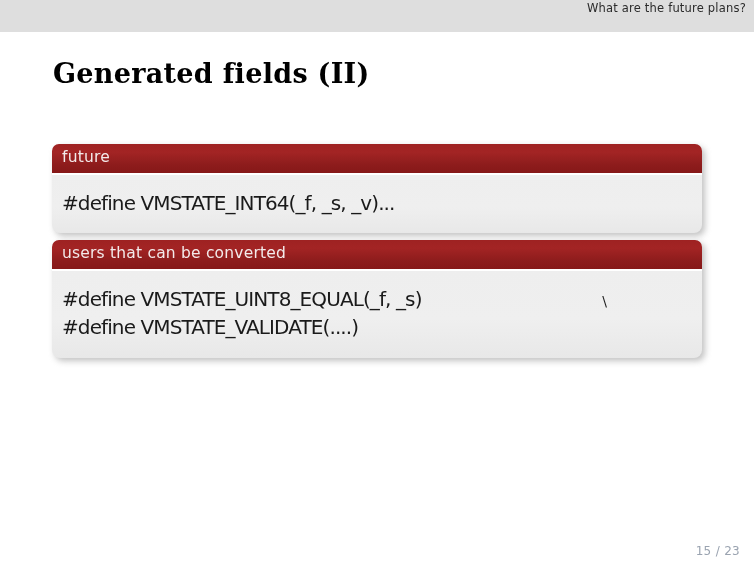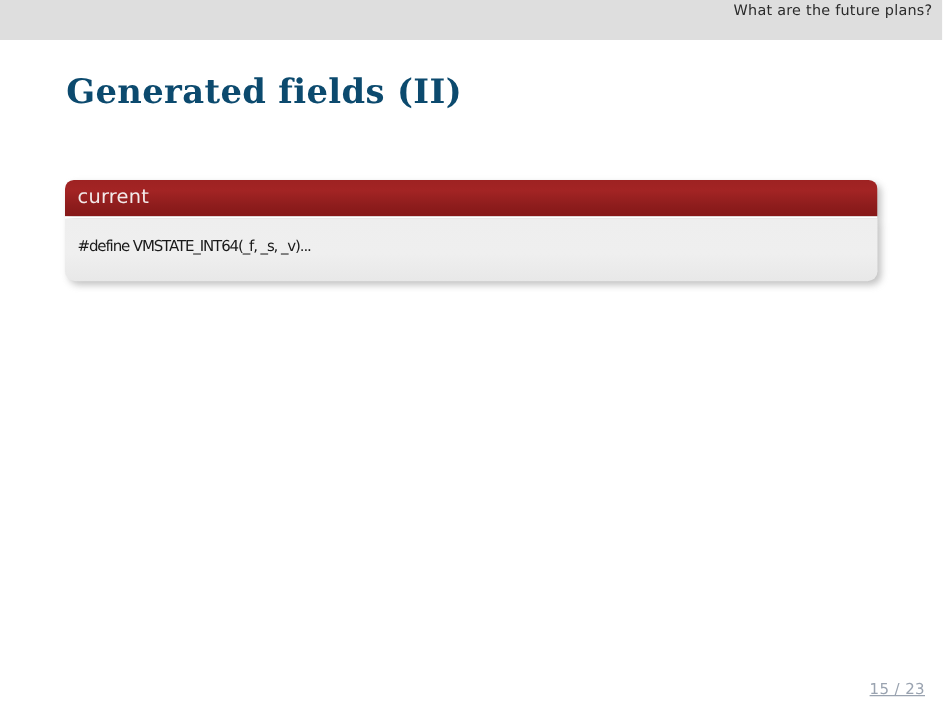--- a/index.html
+++ b/index.html
@@ -46,21 +46,21 @@
   .logo svg { display: block; }
 
   
   .slide-title {
     position: absolute;
     left: 53px;
     top: 58px;
     font-family: "DejaVu Serif", serif;
     font-size: 27px;
     font-weight: bold;
-    color: #0c4a6e;
+    color: #000000;
     letter-spacing: 0.3px;
     white-space: nowrap;
   }
 
   
   .blocks {
     position: absolute;
     left: 52px;
     top: 144px;
     width: 650px;
@@ -81,21 +81,21 @@
     border-bottom: 2px solid #ffffff;
   }
   .block-body {
     border-radius: 0 0 8px 8px;
     background: linear-gradient(to bottom, #eeeeee 0%, #efefef 55%, #e8e8e8 100%);
     padding: 14px 12px 16px 10px;
     min-height: 20px;
   }
   .code {
     font-family: "DejaVu Sans", sans-serif;
-    font-size: 12px;
+    font-size: 20px;
     color: #1a1a1a;
     white-space: pre;
     line-height: 1.42;
     letter-spacing: -0.9px;
   }
   .mark-x {
     font-family: "DejaVu Sans", sans-serif;
     font-size: 14px;
     color: #1f1f1f;
     margin-top: 14px;
@@ -114,43 +114,52 @@
 
   
   .pagenum {
     position: absolute;
     right: 14px;
     bottom: 8px;
     font-size: 12px;
     color: #9aa3b0;
     font-family: "DejaVu Sans", sans-serif;
     letter-spacing: 0.3px;
-    text-decoration: underline;
   }
 </style>
 </head>
 <body>
 
 <div class="slide">
 
   <div class="topbar">
     <div class="topbar-title">What are the future plans?</div>
   </div>
 
 
   <div class="slide-title">Generated fields (II)</div>
 
   <div class="blocks">
 
     <div class="block">
-      <div class="block-head">current</div>
+      <div class="block-head">future</div>
       <div class="block-body">
         <div class="code">#define VMSTATE_INT64(_f, _s, _v)...</div>
       </div>
     </div>
 
 
+    <div class="block">
+      <div class="block-head">users that can be converted</div>
+      <div class="block-body">
+        <div class="code-row">
+          <div class="code">#define VMSTATE_UINT8_EQUAL(_f, _s)</div>
+          <div class="cont">\</div>
+        </div>
+        <div class="code">#define VMSTATE_VALIDATE(....)</div>
+      </div>
+    </div>
 
   </div>
 
   <div class="pagenum">15 / 23</div>
 
 </div>
 
 </body></html>

